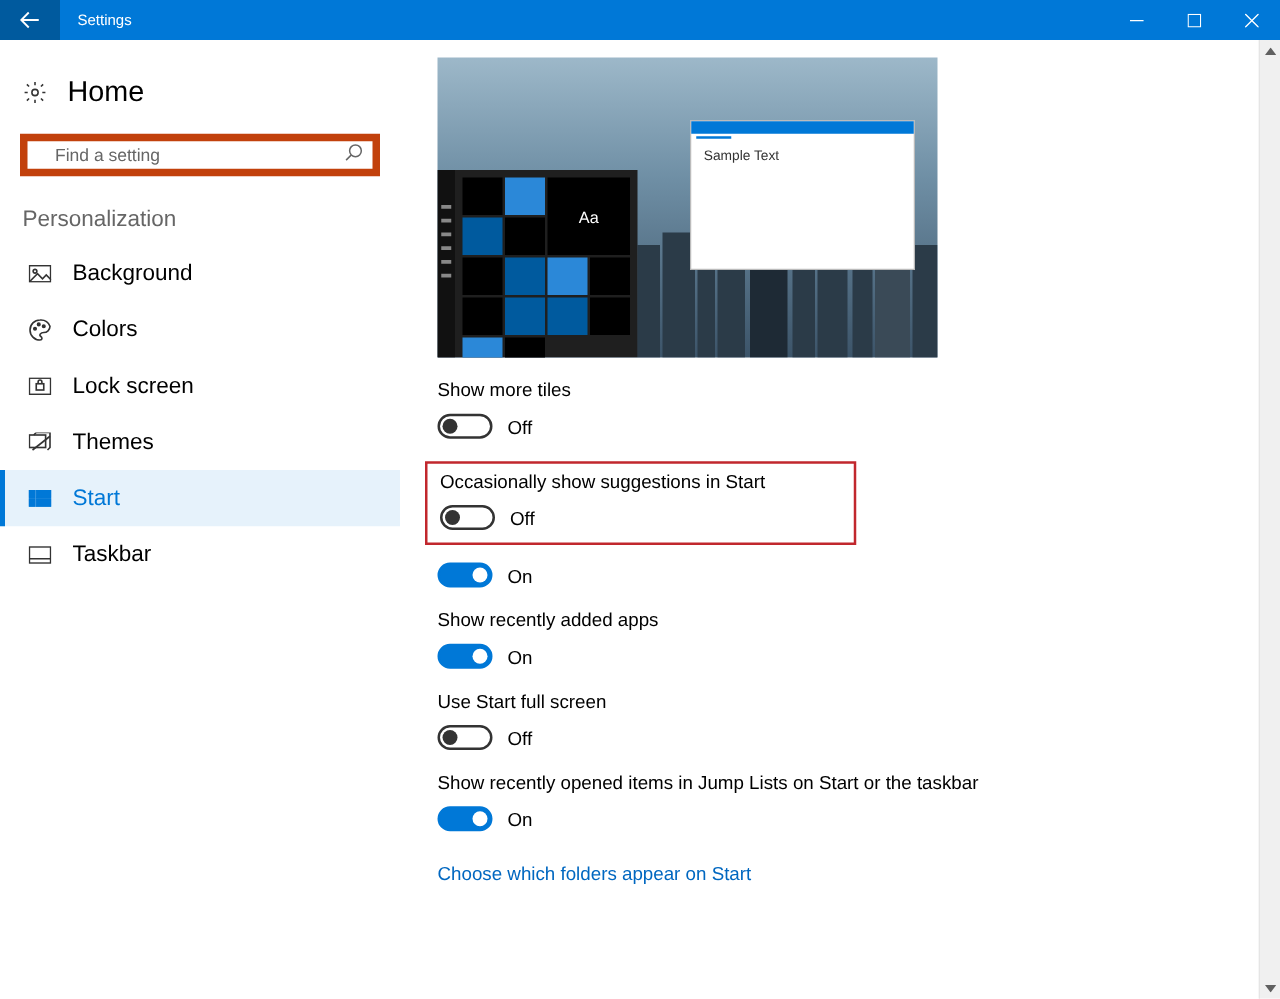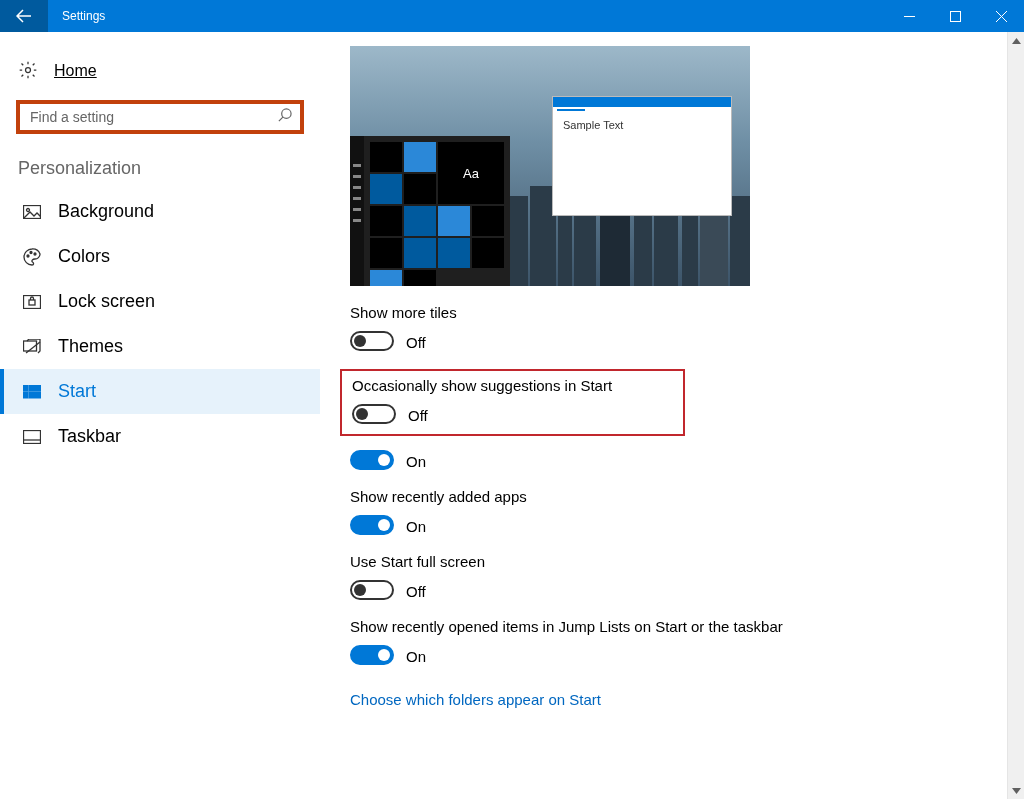--- a/index.html
+++ b/index.html
@@ -72,34 +72,33 @@
   }
   .scroll-track { flex:1; }
   
   .sidebar {
     width: 320px;
     padding: 18px 0 0 0;
     flex-shrink: 0;
   }
   .home-row {
     display: flex;
-    align-items: flex-end;
+    align-items: center;
     padding: 10px 18px;
-    font-size: 16px;
+    font-size: 23px;
     margin-bottom: 10px;
-    text-decoration: underline;
   }
   .home-row .icon { width: 22px; margin-right: 14px; display:flex; }
   .search-box {
     margin: 6px 16px 18px 16px;
     height: 34px;
-    border: 4px solid #c2410c;
-    display: flex;
-    align-items: center;
-    padding: 0 8px 0 10px;
+    border: 6px solid #c2410c;
+    display: flex;
+    align-items: center;
+    padding: 0 8px 0 22px;
     color: #666;
   }
   .search-input {
     flex: 1;
     border: none;
     outline: none;
     font-size: 14px;
     color: #666;
     font-family: inherit;
     background: transparent;

